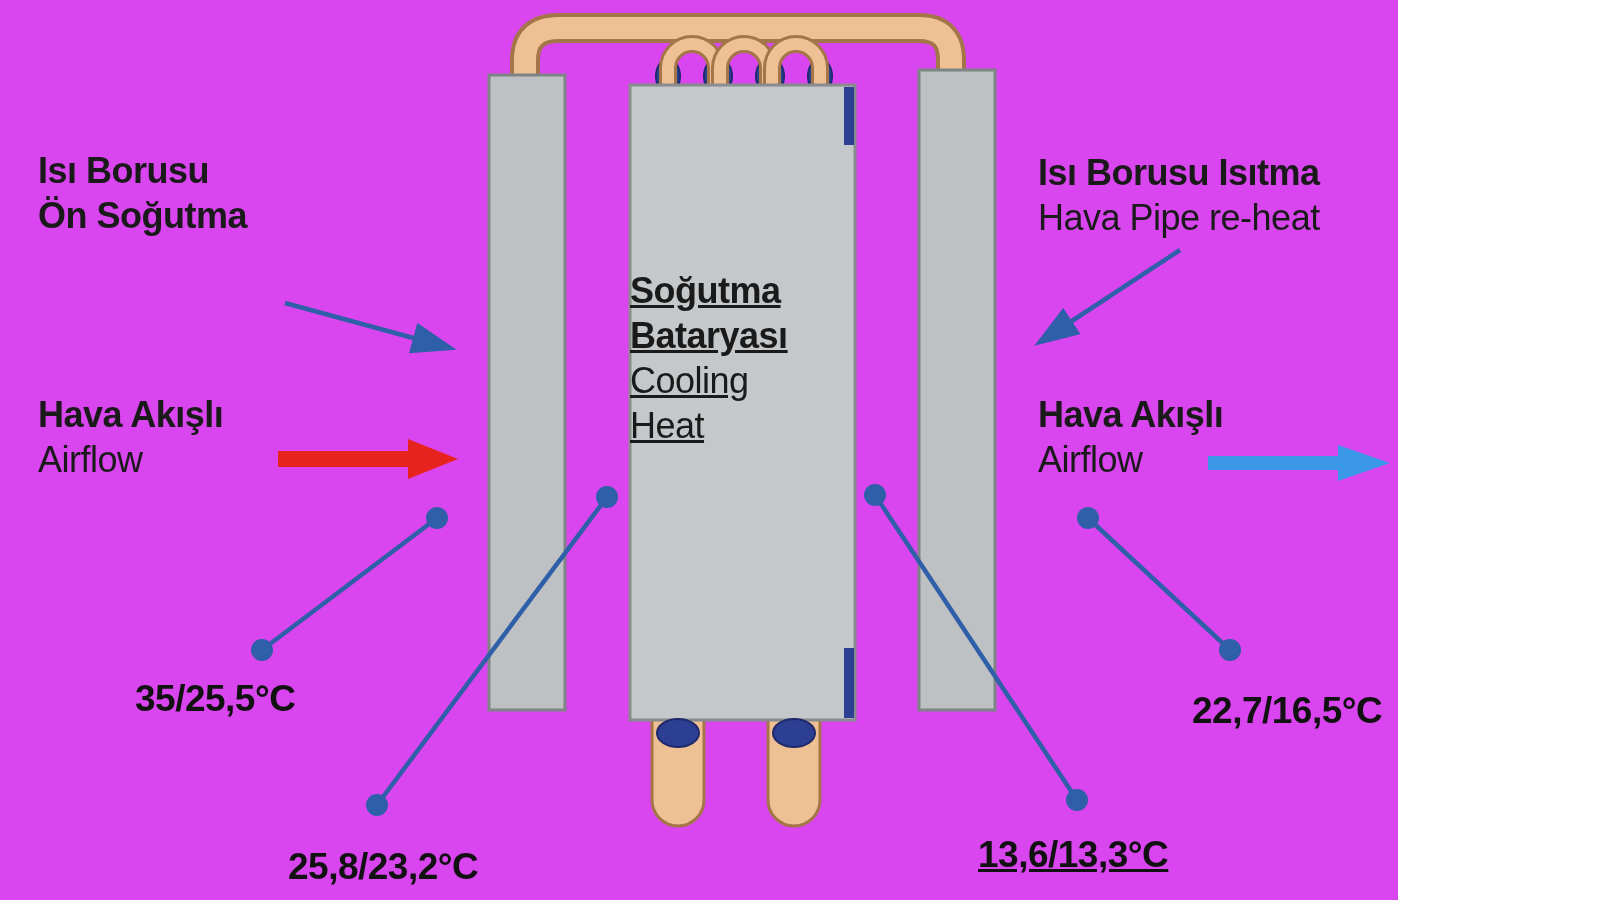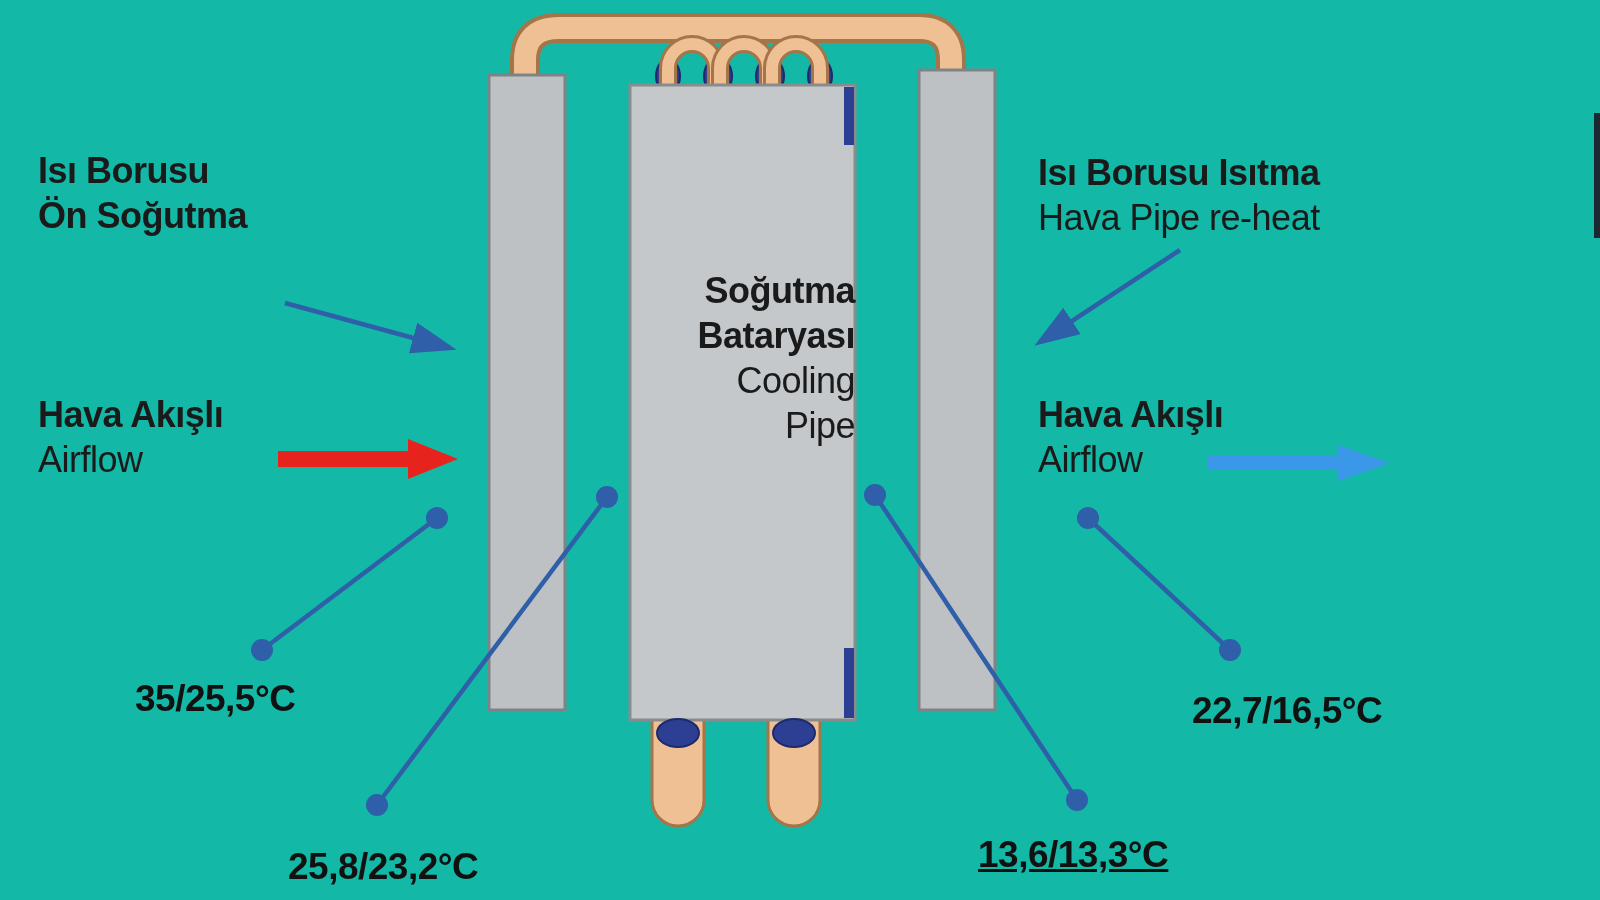--- a/index.html
+++ b/index.html
@@ -1,23 +1,23 @@
 <!DOCTYPE html>
 <html><head>
 <meta charset="utf-8">
 <style>
   * { margin:0; padding:0; box-sizing:border-box; }
   html,body { background:#ffffff; }
   body { font-family:"Liberation Sans", sans-serif; }
-  .stage { position:relative; width:1600px; height:900px; background:#14b8a6; overflow:hidden; }
+  .stage { position:relative; width:1398px; height:900px; background:#d946ef; overflow:hidden; }
   .abs { position:absolute; }
   .label { color:#1a1a1a; font-size:36px; line-height:1.25; letter-spacing:-0.5px; }
   .b { font-weight:bold; }
   .temp { color:#111111; font-size:37px; font-weight:bold; letter-spacing:-0.5px; }
-  .coil-label { text-align:right; }
+  .coil-label { text-align:left;text-decoration:underline; }
   svg { display:block; }
 </style>
 </head>
 <body>
 
 <div class="stage">
 
   <svg class="abs" style="left:0; top:0;" width="1600" height="900" viewBox="0 0 1600 900">
     <defs>
       <marker id="ah" markerWidth="11" markerHeight="9" refX="8.5" refY="3.5" orient="auto" markerUnits="strokeWidth">
@@ -95,21 +95,21 @@
 
   <div class="abs label" style="left:38px; top:392px;">
     <div class="b">Hava Akışlı</div>
     <div>Airflow</div>
   </div>
 
   <div class="abs label coil-label" style="left:630px; top:268px; width:225px;">
     <div class="b">Soğutma</div>
     <div class="b">Bataryası</div>
     <div>Cooling</div>
-    <div>Pipe</div>
+    <div>Heat</div>
   </div>
 
   <div class="abs label" style="left:1038px; top:150px;text-align:center;">
     <div class="b">Isı Borusu Isıtma</div>
     <div>Hava Pipe re-heat</div>
   </div>
 
   <div class="abs label" style="left:1038px; top:392px;">
     <div class="b">Hava Akışlı</div>
     <div>Airflow</div>

